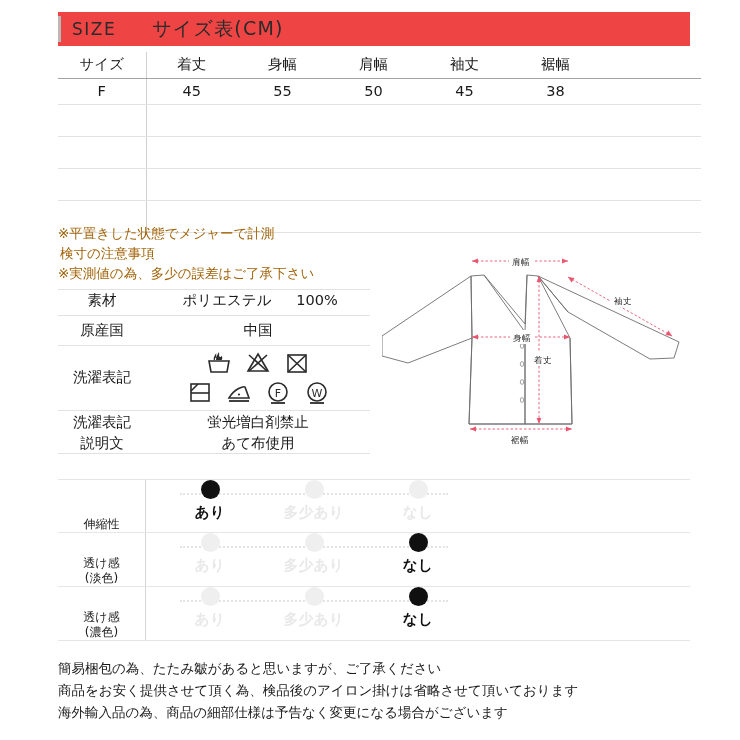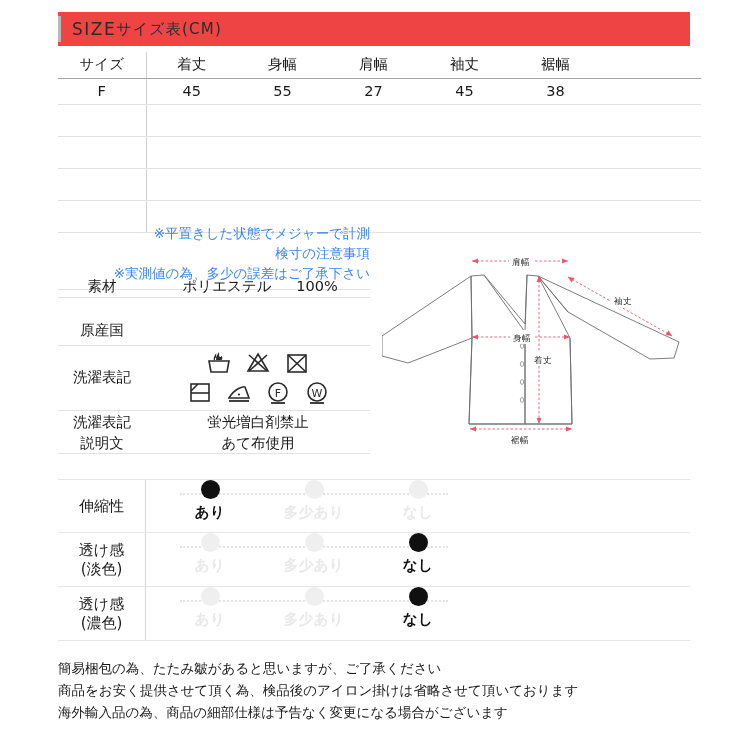--- a/index.html
+++ b/index.html
@@ -25,21 +25,22 @@
     width: 3px; height: 26px;
     background: #b9b9b9;
     margin-right: 11px;
   }
   .size-header .size-word {
     font-size: 17px;
     letter-spacing: 1.5px;
     color: #2b2b2b;
   }
   .size-header .size-title {
-    font-size: 15px;
+    font-size: 19px;
+    margin-left: 36px;
     letter-spacing: 1.2px;
     color: #2b2b2b;
   }
 
   
   .size-table {
     position: absolute;
     left: 58px; top: 52px;
     width: 632px;
     border-collapse: collapse;
@@ -91,28 +92,27 @@
   .notes {
     position: absolute;
     left: 58px; top: 224px;
     width: 312px;
     border-bottom: 1px solid #e2e2e2;
     padding-bottom: 5px;
   }
   .notes div {
     font-size: 13.5px;
     line-height: 1.47;
-    color: #3b82f6;
+    color: #a16207;
     white-space: nowrap;
-    text-align: right;
   }
   .notes div:nth-child(2) { padding-left: 2px; }
 
   
-  .spec-material { top: 268px; align-items: flex-end; }
+  .spec-material { top: 286px; }
   .spec-material .value { display: flex; justify-content: center; }
   .spec-material .v-mat { width: 118px; text-align: center; }
   .spec-material .v-pct { width: 62px; text-align: center; }
   .spec-origin { top: 316px; }
 
   
   .spec-care {
     top: 346px;
   }
   .spec-care .label { align-self: center; }
@@ -149,22 +149,22 @@
     height: 54px;
     border-bottom: 1px solid #e6e6e6;
   }
   .rating-row:first-child { border-top: 1px solid #e6e6e6; }
   .rating-row .label {
     width: 88px;
     flex: none;
     display: flex;
     flex-direction: column;
     align-items: center;
-    justify-content: center;
-    font-size: 15px;
+    justify-content: flex-end;
+    font-size: 12px;
     line-height: 1.25;
     border-right: 1px solid #d6d6d6;
   }
   .scale {
     position: relative;
     flex: 1;
     max-width: 300px;
     margin-left: 18px;
   }
   .scale .track {
@@ -245,21 +245,21 @@
       <td class="cx">身幅</td>
       <td class="cx">肩幅</td>
       <td class="cx">袖丈</td>
       <td class="cx">裾幅</td>
       <td class="pad"></td>
     </tr>
     <tr>
       <td class="c0">F</td>
       <td class="cx">45</td>
       <td class="cx">55</td>
-      <td class="cx">27</td>
+      <td class="cx">50</td>
       <td class="cx">45</td>
       <td class="cx">38</td>
       <td class="pad"></td>
     </tr>
     <tr class="blank">
       <td class="c0"></td>
         <td class="cx"></td>
       <td class="cx"></td>
         <td class="cx"></td>
       <td class="cx"></td>
@@ -305,20 +305,21 @@
 <div class="spec spec-row spec-material">
   <span class="label">素材</span>
   <span class="value">
     <span class="v-mat">ポリエステル</span>
     <span class="v-pct">100%</span>
   </span>
 </div>
 
 <div class="spec spec-row spec-origin">
   <span class="label">原産国</span>
+  <span class="value">中国</span>
 </div>
 
 <div class="spec spec-row spec-care">
   <span class="label">洗濯表記</span>
   <span class="care-symbols">
     <span class="care-line">
 
       <svg class="care-icon" viewBox="0 0 26 26">
         <path d="M3 11 H23 L21 22 H5 Z" fill="none" stroke="#2b2b2b" stroke-width="1.6"></path>
         <path d="M10 10 C10 6 12 4 13 2 C13.6 4.2 12.6 5.4 13.4 6.6 C14 7.6 15.2 7 15.6 5.4 C16.6 7.4 16.4 9 15.6 10 Z" fill="#2b2b2b"></path>

